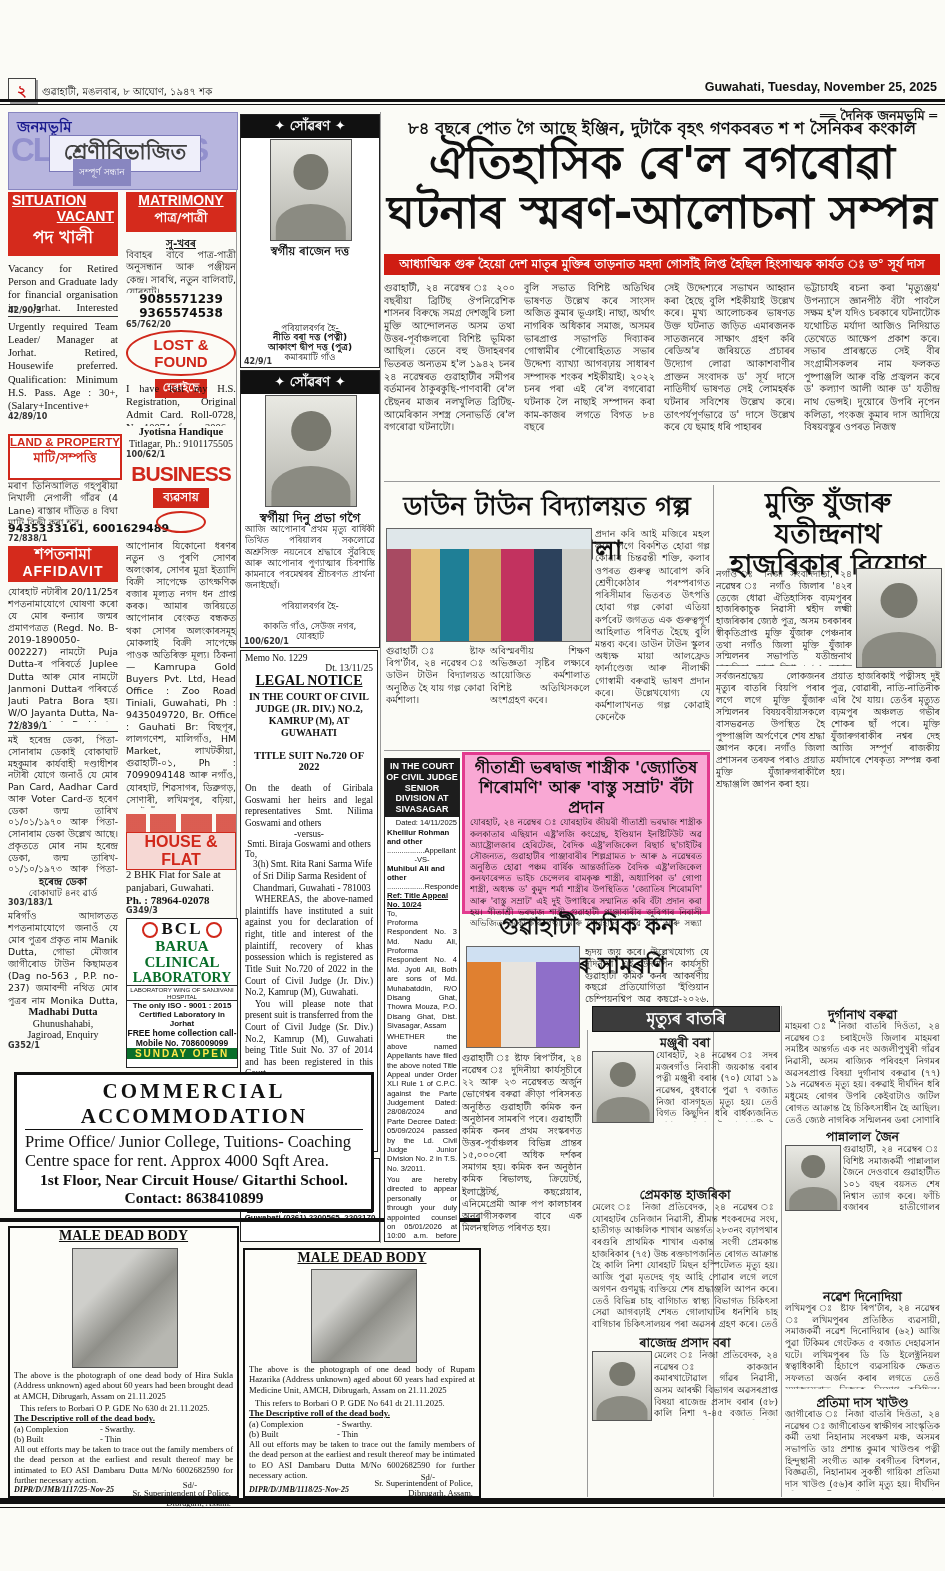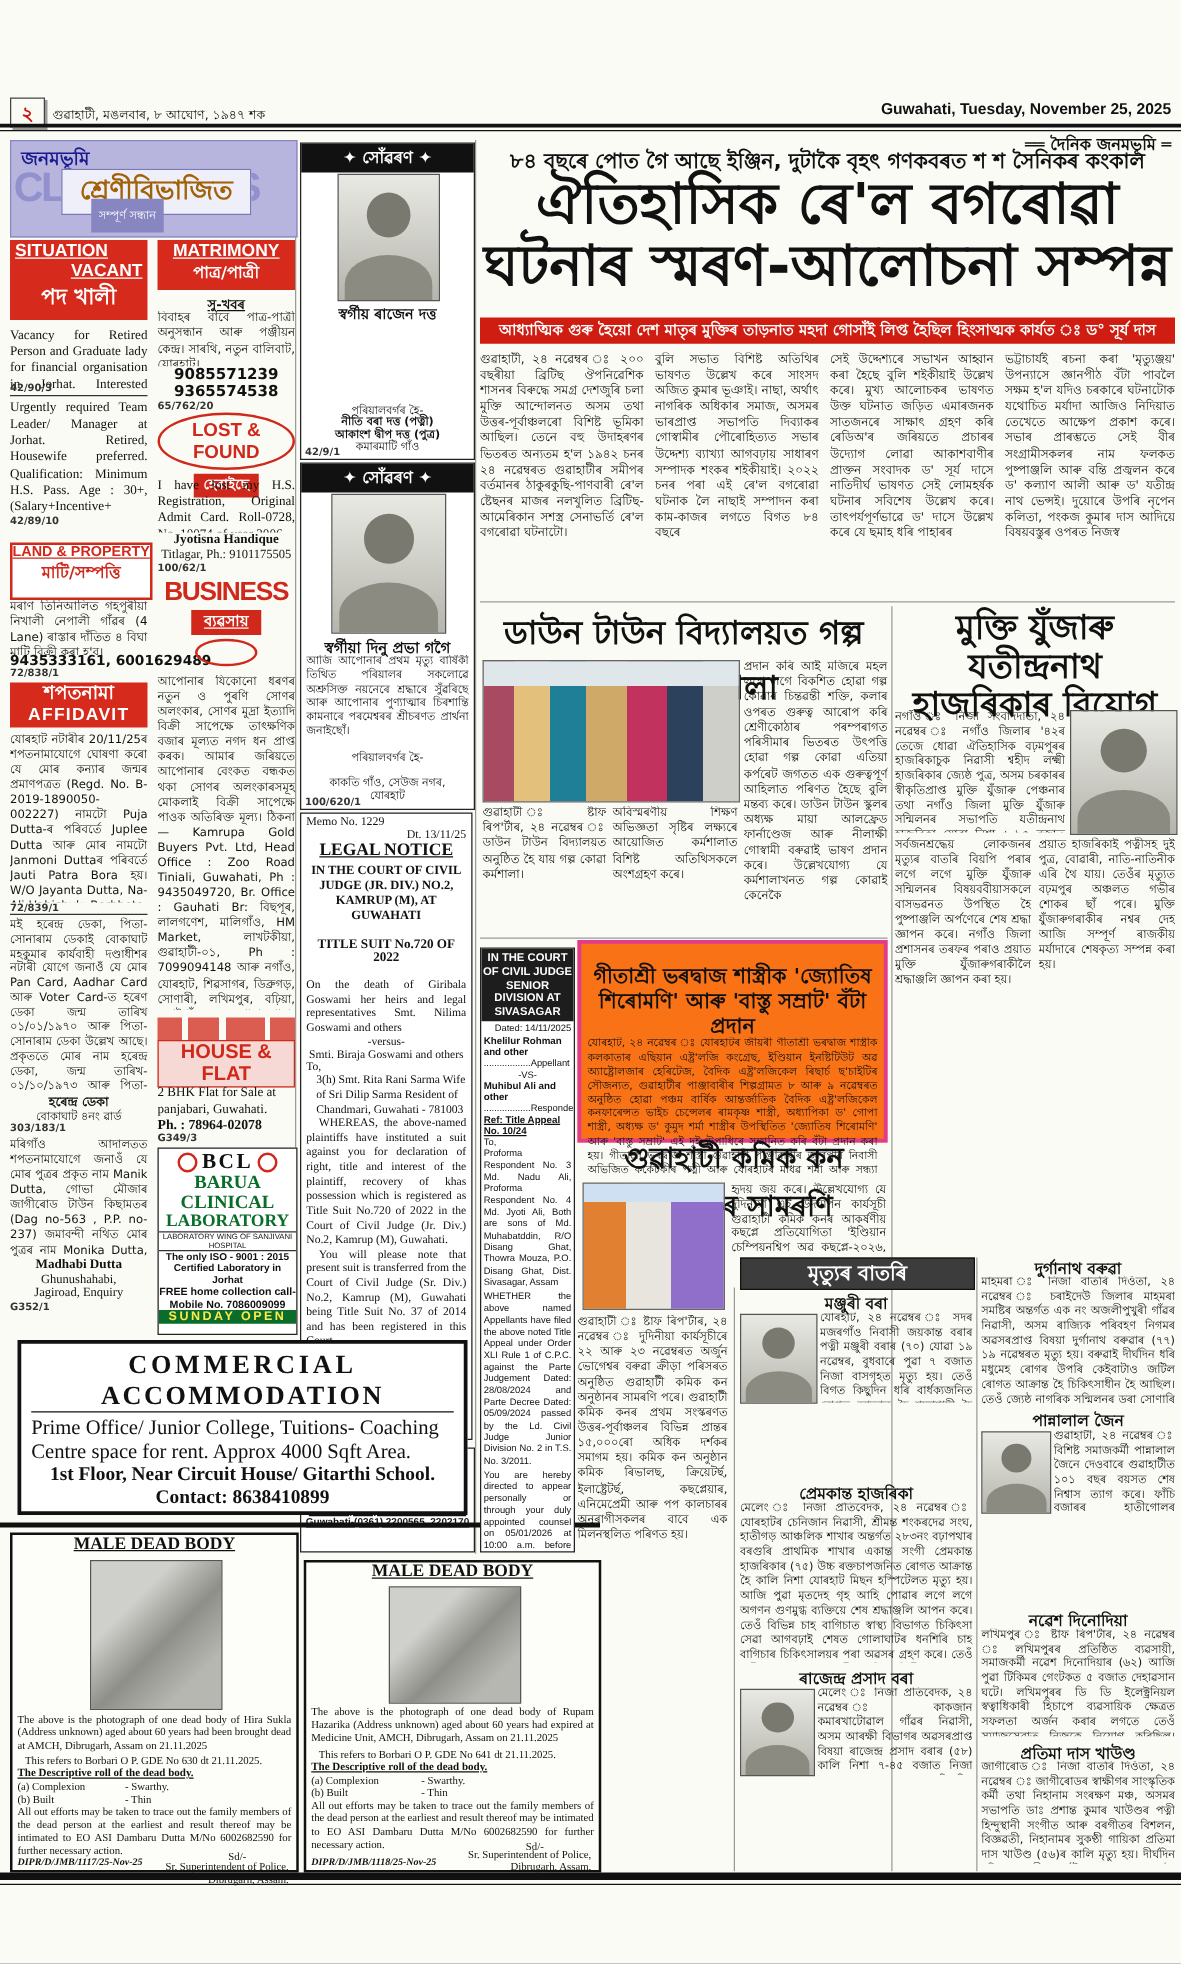--- a/index.html
+++ b/index.html
@@ -53,21 +53,21 @@
   <div class="vline" style="left:380px;top:112px;height:1131px;"></div>
   <div class="vline" style="left:713px;top:485px;height:1012px;"></div>
   <div class="vline" style="left:781px;top:1006px;height:491px;"></div>
   <div class="vline" style="left:587px;top:1030px;height:467px;"></div>
   <div class="hline" style="left:384px;top:481px;width:556px;"></div>
   <div class="hline" style="left:384px;top:750px;width:326px;"></div>
 
   <div class="t of" style="left:8px;top:112px;width:228px;height:76px;background:#b7b5de;border:1px solid #8886c0;">
     <div style="position:absolute;left:2px;top:18px;font-weight:bold;font-size:33px;letter-spacing:-2px;color:#9290cd;font-family:'Liberation Sans',sans-serif;">CLASSIFIEDS</div>
     <div class="as b" style="position:absolute;left:8px;top:2px;font-size:15px;color:#1b1b8f;">জনমভূমি</div>
-    <div class="as b" style="position:absolute;left:40px;top:22px;width:150px;background:#efeffa;border:1px solid #7a78b8;text-align:center;font-size:21px;color:#a16207;">শ্ৰেণীবিভাজিত</div>
+    <div class="as b" style="position:absolute;left:40px;top:22px;width:150px;background:#efeffa;border:1px solid #7a78b8;text-align:center;font-size:21px;color:#404040;">শ্ৰেণীবিভাজিত</div>
     <div class="as" style="position:absolute;left:64px;bottom:3px;font-size:9px;background:#8886c0;color:#fff;padding:6px 6px;">সম্পূৰ্ণ সন্ধান</div>
   </div>
 
   <div class="t redbox c" style="left:8px;top:192px;width:110px;height:64px;">
     <div class="b u" style="font-size:14px;text-align:left;padding-left:4px;font-family:'Liberation Sans',sans-serif;">SITUATION</div>
     <div class="b u" style="font-size:14px;text-align:right;padding-right:4px;font-family:'Liberation Sans',sans-serif;">VACANT</div>
     <div class="as b" style="font-size:17px;">পদ খালী</div>
   </div>
   <div class="t ser j small-ser of" style="left:8px;top:262px;width:110px;height:52px;">Vacancy for Retired Person and Graduate lady for financial organisation in Jorhat. Interested person call. Contact: 7896913445</div>
   <div class="t code" style="left:8px;top:306px;">42/90/3</div>
@@ -114,21 +114,21 @@
     <div class="b redtxt" style="font-size:15px;border:2px solid #d0281b;border-radius:50%;padding:4px 2px;font-family:'Liberation Sans',sans-serif;">LOST &amp; FOUND</div>
     <div class="as b" style="display:inline-block;background:#d0281b;color:#fff;font-size:11px;padding:0 8px;margin-top:-4px;">হেৰাইছে</div>
   </div>
   <div class="t ser j small-ser of" style="left:126px;top:382px;width:110px;height:44px;">I have lost my H.S. Registration, Original Admit Card. Roll-0728, No. 10074 of year 2006.</div>
   <div class="t ser b c" style="left:126px;top:426px;width:110px;font-size:10.5px;">Jyotisna Handique</div>
   <div class="t ser c" style="left:126px;top:438px;width:110px;font-size:10px;">Titlagar, Ph.: 9101175505</div>
   <div class="t code" style="left:126px;top:450px;">100/62/1</div>
 
   <div class="t c" style="left:126px;top:462px;width:110px;height:74px;">
     <div class="b redtxt" style="font-size:21px;letter-spacing:-1px;font-family:'Liberation Sans',sans-serif;">BUSINESS</div>
-    <div class="as b" style="display:inline-block;background:#d0281b;color:#fff;font-size:12px;padding:0 10px;text-decoration:underline;">ব্যৱসায়</div>
+    <div class="as b" style="display:inline-block;background:#d0281b;color:#fff;font-size:12px;padding:0 10px;">ব্যৱসায়</div>
     <div style="margin:3px auto 0;width:46px;height:18px;border:2px solid #d0281b;border-radius:50%;"></div>
   </div>
   <div class="t as j of" style="left:126px;top:540px;width:110px;height:268px;font-size:9.3px;line-height:1.3;">আপোনাৰ যিকোনো ধৰণৰ নতুন ও পুৰণি সোণৰ অলংকাৰ, সোণৰ মুদ্ৰা ইত্যাদি বিক্ৰী সাপেক্ষে তাৎক্ষণিক বজাৰ মূল্যত নগদ ধন প্ৰাপ্ত কৰক। আমাৰ জৰিয়তে আপোনাৰ বেংকত বন্ধকত থকা সোণৰ অলংকাৰসমূহ মোকলাই বিক্ৰী সাপেক্ষে পাওক অতিৰিক্ত মূল্য। ঠিকনা— Kamrupa Gold Buyers Pvt. Ltd, Head Office : Zoo Road Tiniali, Guwahati, Ph : 9435049720, Br. Office : Gauhati Br: বিছপূৰ, লালগণেশ, মালিগাঁও, HM Market, লাখটকীয়া, গুৱাহাটী-০১, Ph : 7099094148 আৰু নগাঁও, যোৰহাট, শিৱসাগৰ, ডিব্ৰুগড়, সোণাৰী, লখিমপুৰ, বঢ়িয়া, বঙাইগাঁও, গোৱালপাৰা, শিলচৰ, শিলিগুৰি (পশ্চিমবংগ), আগৰতলা (ত্ৰিপুৰা), চণ্ডীগড় (হাৰিয়ানা), Visit : www.kamrupagoldbuyers.in</div>
 
   <div class="t c" style="left:126px;top:814px;width:110px;height:50px;">
     <div style="height:18px;background:linear-gradient(90deg,#d0281b 0 18%,transparent 18% 22%,#d0281b 22% 45%,transparent 45% 50%,#d0281b 50% 78%,transparent 78% 82%,#d0281b 82% 100%);opacity:.75;"></div>
     <div class="b" style="font-size:16px;color:#d0281b;background:#f6d8d4;border:1px solid #d0281b;font-family:'Liberation Sans',sans-serif;">HOUSE &amp; FLAT</div>
   </div>
   <div class="t ser small-ser of" style="left:126px;top:868px;width:110px;height:26px;">2 BHK Flat for Sale at panjabari, Guwahati.</div>
   <div class="t ser b" style="left:126px;top:894px;font-size:11px;">Ph. : 78964-02078</div>
@@ -274,21 +274,21 @@
 
   <div class="t as b c" style="left:716px;top:487px;width:224px;font-size:27px;line-height:1.15;">
     <div>মুক্তি যুঁজাৰু যতীন্দ্ৰনাথ</div>
     <div>হাজৰিকাৰ বিয়োগ</div>
   </div>
   <div class="portrait" style="left:856px;top:568px;width:84px;height:98px;"></div>
   <div class="t as j of" style="left:716px;top:568px;width:136px;height:98px;font-size:9.2px;line-height:1.28;">নগাঁও ঃ নিজা সংবাদদাতা, ২৪ নৱেম্বৰ ঃ নগাঁও জিলাৰ '৪২ৰ তেজে ধোৱা ঐতিহাসিক বঢ়মপুৰৰ হাজৰিকাচুক নিৱাসী শ্বহীদ লক্ষ্মী হাজৰিকাৰ জ্যেষ্ঠ পুত্ৰ, অসম চৰকাৰৰ স্বীকৃতিপ্ৰাপ্ত মুক্তি যুঁজাৰু পেঞ্চনাৰ তথা নগাঁও জিলা মুক্তি যুঁজাৰু সন্মিলনৰ সভাপতি যতীন্দ্ৰনাথ হাজৰিকা যোৱা নিশা ৬-১৫ বজাত বাৰ্ধক্যজনিত কাৰণত নগাঁৱৰ জ্যোতিনগৰস্থিত নিজা বাসভৱনত পৰলোকপ্ৰাপ্তি হয়।</div>
   <div class="t as j of" style="left:716px;top:670px;width:109px;height:330px;font-size:9.2px;line-height:1.3;">সৰ্বজনশ্ৰদ্ধেয় লোকজনৰ মৃত্যুৰ বাতৰি বিয়পি পৰাৰ লগে লগে মুক্তি যুঁজাৰু সন্মিলনৰ বিষয়ববীয়াসকলে বাসভৱনত উপস্থিত হৈ পুষ্পাঞ্জলি অৰ্পণেৰে শেষ শ্ৰদ্ধা জ্ঞাপন কৰে। নগাঁও জিলা প্ৰশাসনৰ তৰফৰ পৰাও প্ৰয়াত মুক্তি যুঁজাৰুগৰাকীলৈ শ্ৰদ্ধাঞ্জলি জ্ঞাপন কৰা হয়।</div>
   <div class="t as j of" style="left:831px;top:670px;width:109px;height:330px;font-size:9.2px;line-height:1.3;">প্ৰয়াত হাজৰিকাই পত্নীসহ দুই পুত্ৰ, বোৱাৰী, নাতি-নাতিনীক এৰি থৈ যায়। তেওঁৰ মৃত্যুত বঢ়মপুৰ অঞ্চলত গভীৰ শোকৰ ছাঁ পৰে। মুক্তি যুঁজাৰুগৰাকীৰ নশ্বৰ দেহ আজি সম্পূৰ্ণ ৰাজকীয় মৰ্যাদাৰে শেষকৃত্য সম্পন্ন কৰা হয়।</div>
 
-  <div class="t" style="left:462px;top:752px;width:248px;height:162px;border:3px solid #e23a8e;background:#f97316;padding:16px 5px;box-sizing:border-box;">
+  <div class="t" style="left:462px;top:752px;width:248px;height:162px;border:3px solid #e23a8e;background:#f9a8d4;padding:3px 5px;box-sizing:border-box;">
     <div class="as b c" style="font-size:16.5px;line-height:1.2;">
       <div>গীতাশ্ৰী ভৰদ্বাজ শাস্ত্ৰীক 'জ্যোতিষ</div>
       <div>শিৰোমণি' আৰু 'বাস্তু সম্ৰাট' বঁটা প্ৰদান</div>
     </div>
     <div class="as j of" style="font-size:8.6px;line-height:1.3;height:110px;">যোৰহাট, ২৪ নৱেম্বৰ ঃ যোৰহাটৰ জীয়ৰী গীতাশ্ৰী ভৰদ্বাজ শাস্ত্ৰীক কলকাতাৰ এছিয়ান এষ্ট্ৰ'লজি কংগ্ৰেছ, ইণ্ডিয়ান ইনষ্টিটিউট অৱ অ্যাষ্ট্ৰোলজাৰ হেৰিটেজ, বৈদিক এষ্ট্ৰ'লজিকেল ৰিছাৰ্চ ছ'চাইটিৰ সৌজন্যত, গুৱাহাটীৰ পাঞ্জাবাৰীৰ শিল্পগ্ৰামত ৮ আৰু ৯ নৱেম্বৰত অনুষ্ঠিত হোৱা পঞ্চম বাৰ্ষিক আন্তৰ্জাতিক বৈদিক এষ্ট্ৰ'লজিকেল কনফাৰেন্সত ভাইচ চেন্সেলৰ ৰামকৃষ্ণ শাস্ত্ৰী, অধ্যাপিকা ড' গোপা শাস্ত্ৰী, অধ্যক্ষ ড' কুমুদ শৰ্মা শাস্ত্ৰীৰ উপস্থিতিত 'জ্যোতিষ শিৰোমণি' আৰু 'বাস্তু সম্ৰাট' এই দুই উপাধিৰে সম্মানিত কৰি বঁটা প্ৰদান কৰা হয়। গীতাশ্ৰী ভৰদ্বাজ শাস্ত্ৰী গুৱাহাটী পাঞ্জাবাৰীৰ জুৰিপাৰ নিবাসী অভিজিত কৰ্কেটকীৰ পত্নী আৰু যোৰহাটৰ মাধৱ শৰ্মা আৰু সন্ধ্যা বাণী বেজবৰুৱাৰ জীয়ৰী।</div>
   </div>
 
   <div class="t of" style="left:384px;top:758px;width:74px;height:482px;border:1px solid #222;background:#fff;font-family:'Liberation Sans',sans-serif;">
     <div class="b c" style="background:#1d1d1d;color:#fff;font-size:9px;line-height:1.2;padding:2px 1px;">IN THE COURT OF CIVIL JUDGE SENIOR DIVISION AT SIVASAGAR</div>
     <div style="font-size:7.5px;text-align:right;padding:1px 2px;">Dated: 14/11/2025</div>

